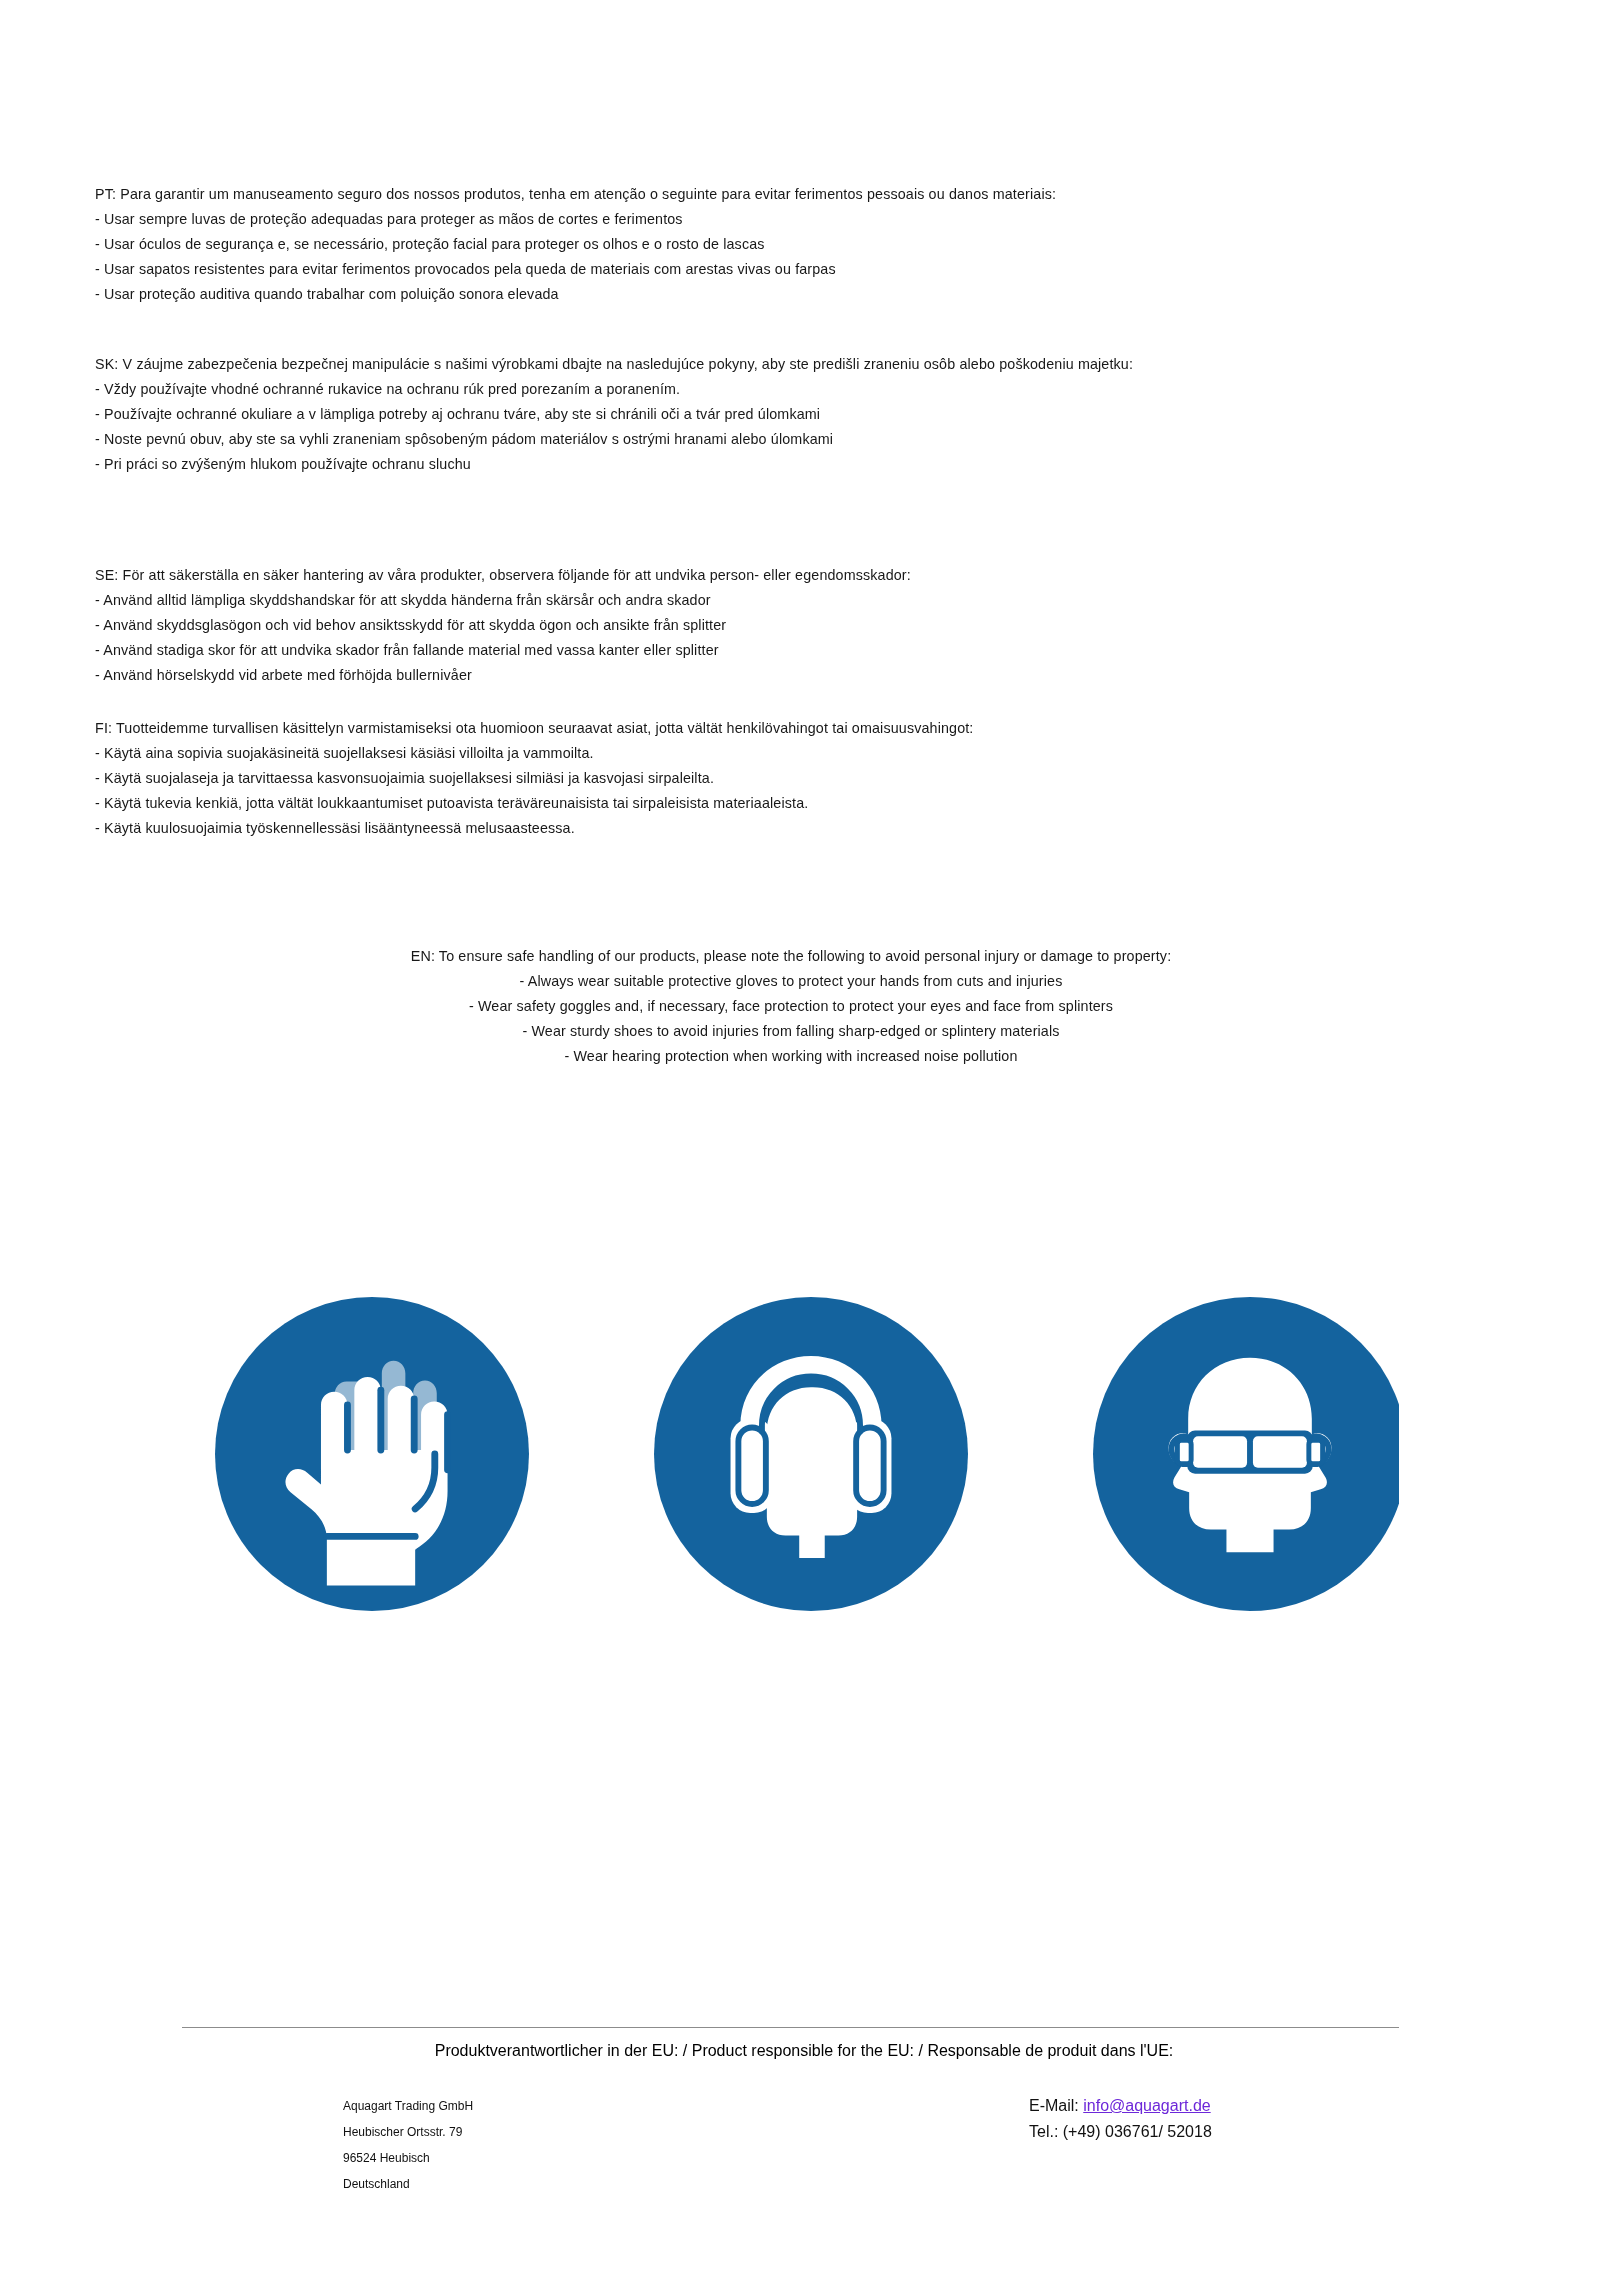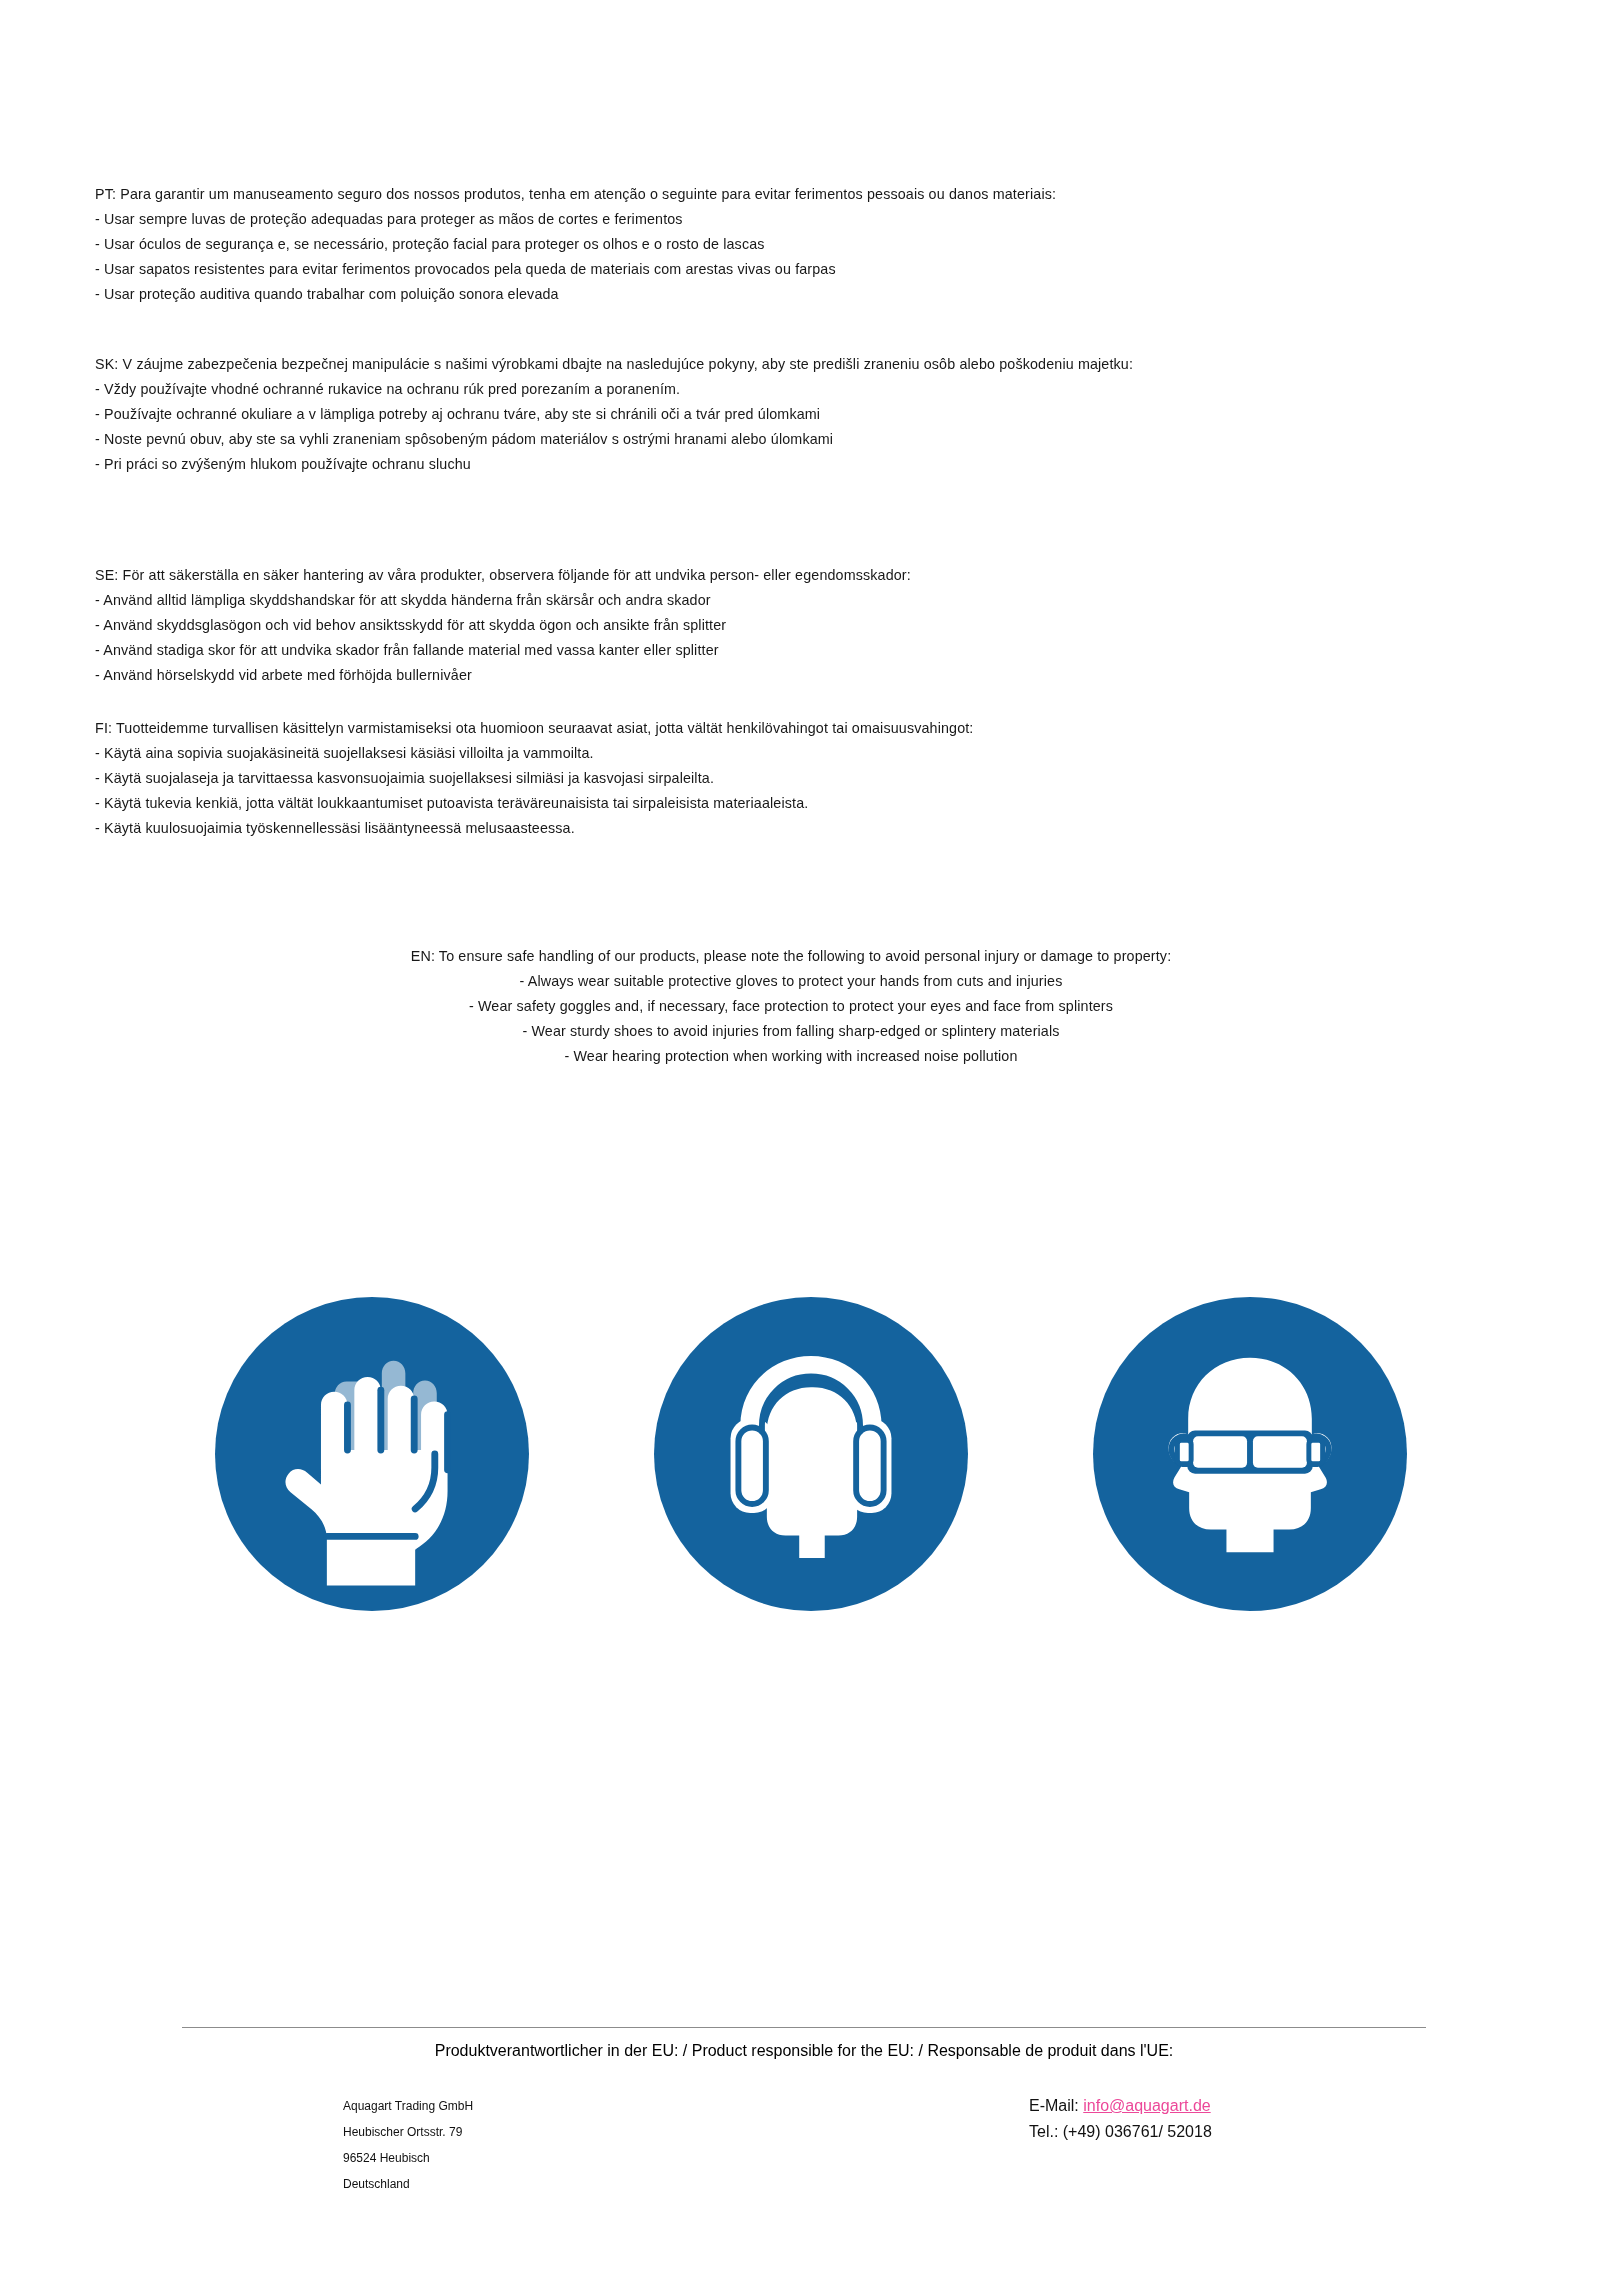--- a/index.html
+++ b/index.html
@@ -14,21 +14,20 @@
     font-family: "Liberation Sans", sans-serif;
     color: #1a1a1a;
     -webkit-font-smoothing: antialiased;
   }
   .page {
     position: absolute;
     left: 0; top: 0;
     width: 1399px;
     height: 2293px;
     overflow: hidden;
-    padding-left: 35px;
   }
   .text-block {
     position: absolute;
     left: 95px;
     width: 1392px;
   }
   .block-line {
     font-size: 14.3px;
     line-height: 25px;
     letter-spacing: 0.01em;
@@ -98,21 +97,21 @@
   .contact {
     position: absolute;
     left: 1029px;
     top: 0;
     font-size: 16px;
     line-height: 26px;
     color: #111111;
   }
   .contact .row { white-space: nowrap; }
   .mail-link {
-    color: #ec4899;
+    color: #6d28d9;
   }
 </style>
 </head>
 <body>
 
 <div class="page">
 
   <div class="text-block" id="block-pt">
     <div class="block-line">PT: Para garantir um manuseamento seguro dos nossos produtos, tenha em atenção o seguinte para evitar ferimentos pessoais ou danos materiais:</div>
     <div class="block-line">- Usar sempre luvas de proteção adequadas para proteger as mãos de cortes e ferimentos</div>

